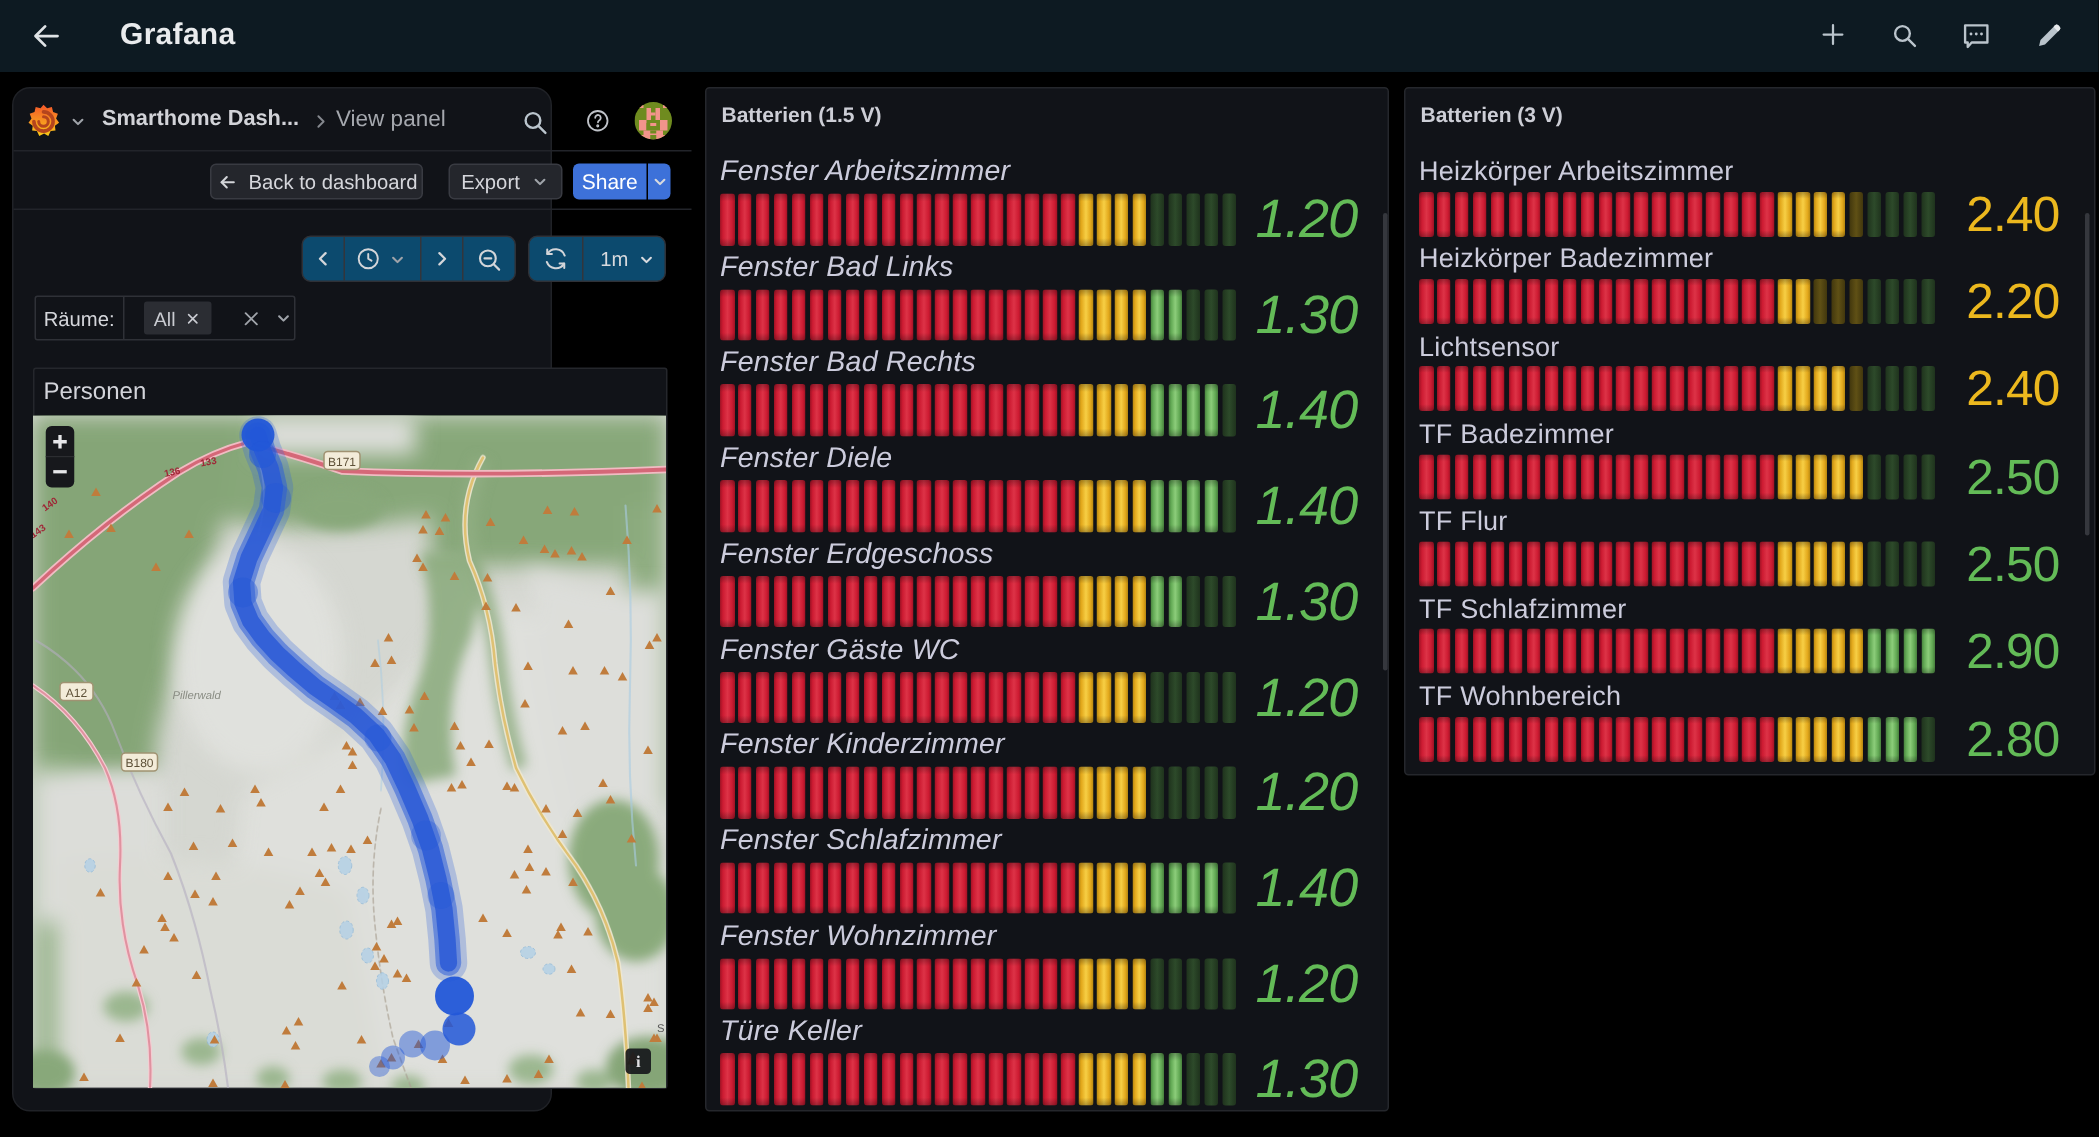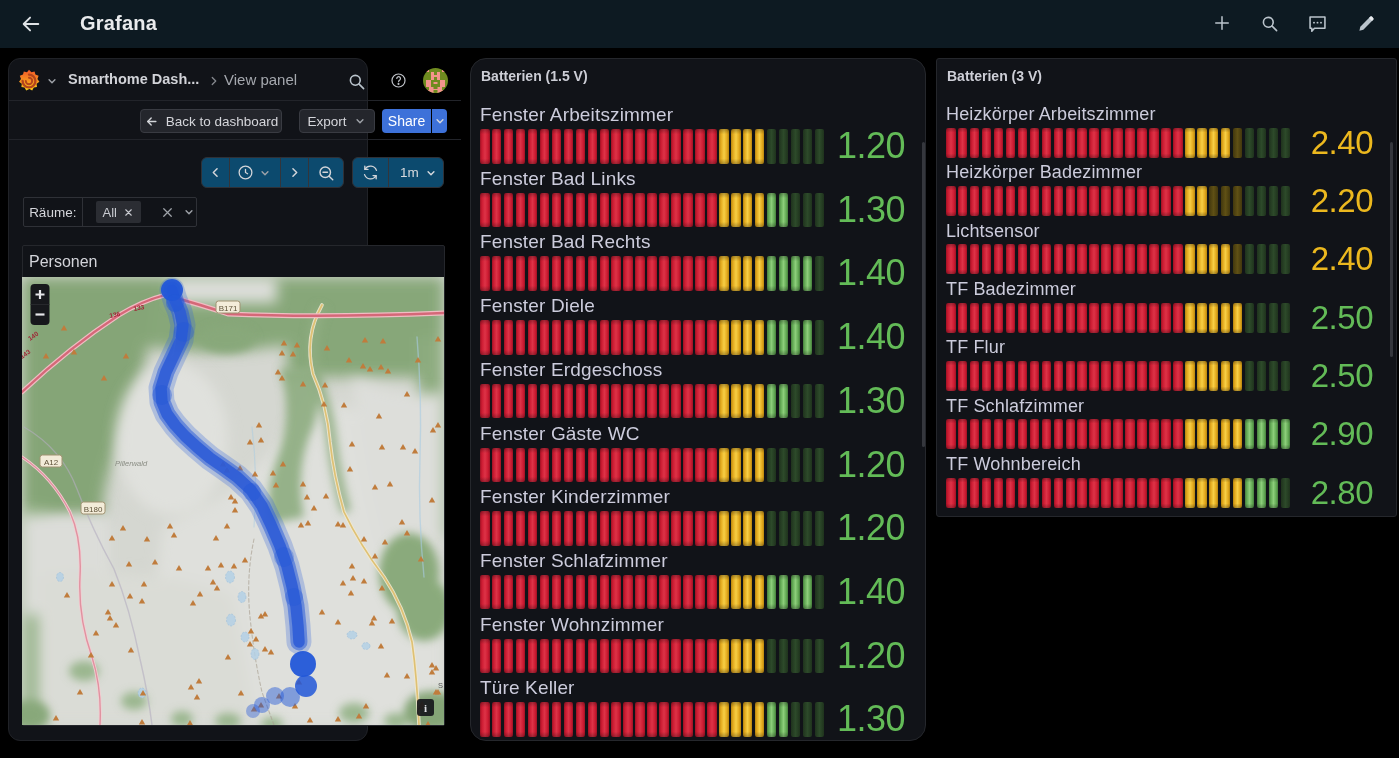--- a/index.html
+++ b/index.html
@@ -53,25 +53,25 @@
 .pill svg { margin-left:6px; }
 #varx { margin-left:19px; display:flex; align-items:center; }
 #varc { margin-left:7px; display:flex; align-items:center; }
 
 #pp { position:absolute; left:13px; top:186px; width:423px; height:481px; background:#111318;
   border:1px solid #25272c; border-radius:2px; }
 #pp .ptitle { position:absolute; left:6px; top:7px; font-size:16px; font-weight:500; color:#d3d4da; }
 #map { position:absolute; left:-1px; top:31px; }
 
 .panel { position:absolute; background:#111318; border:1px solid #25272c; border-radius:3px; }
-#pm { left:470px; top:58px; width:456px; height:683px;border-radius:16px; }
+#pm { left:470px; top:58px; width:456px; height:683px; }
 #pr { left:936px; top:58px; width:461px; height:459px; }
 .ptt { position:absolute; left:10px; top:9px; font-size:14px; font-weight:600; color:#cdced6; }
 .brow { position:absolute; left:9px; }
-#pm .brow { width:425px; }
+#pm .brow { width:425px;font-style:italic; }
 #pr .brow { width:427px; }
 .blab { font-size:19px; letter-spacing:0.15px; color:#ccccdc; height:24px; line-height:20px; margin-top:-2px; }
 #pr .blab { height:22.5px; font-size:18px; line-height:18px; margin-top:-3px; }
 .bline { display:flex; }
 .bar { display:grid; grid-template-columns:repeat(29,9.5px); gap:2.46px; width:345px; }
 #pm .bar { height:34.5px; }
 #pr .bar { height:30px; }
 .bar i { border-radius:2px; }
 .bval { flex:1; text-align:right; font-weight:500; letter-spacing:-0.5px; }
 .v1 { font-size:36px; margin-right:0; line-height:34px; }

